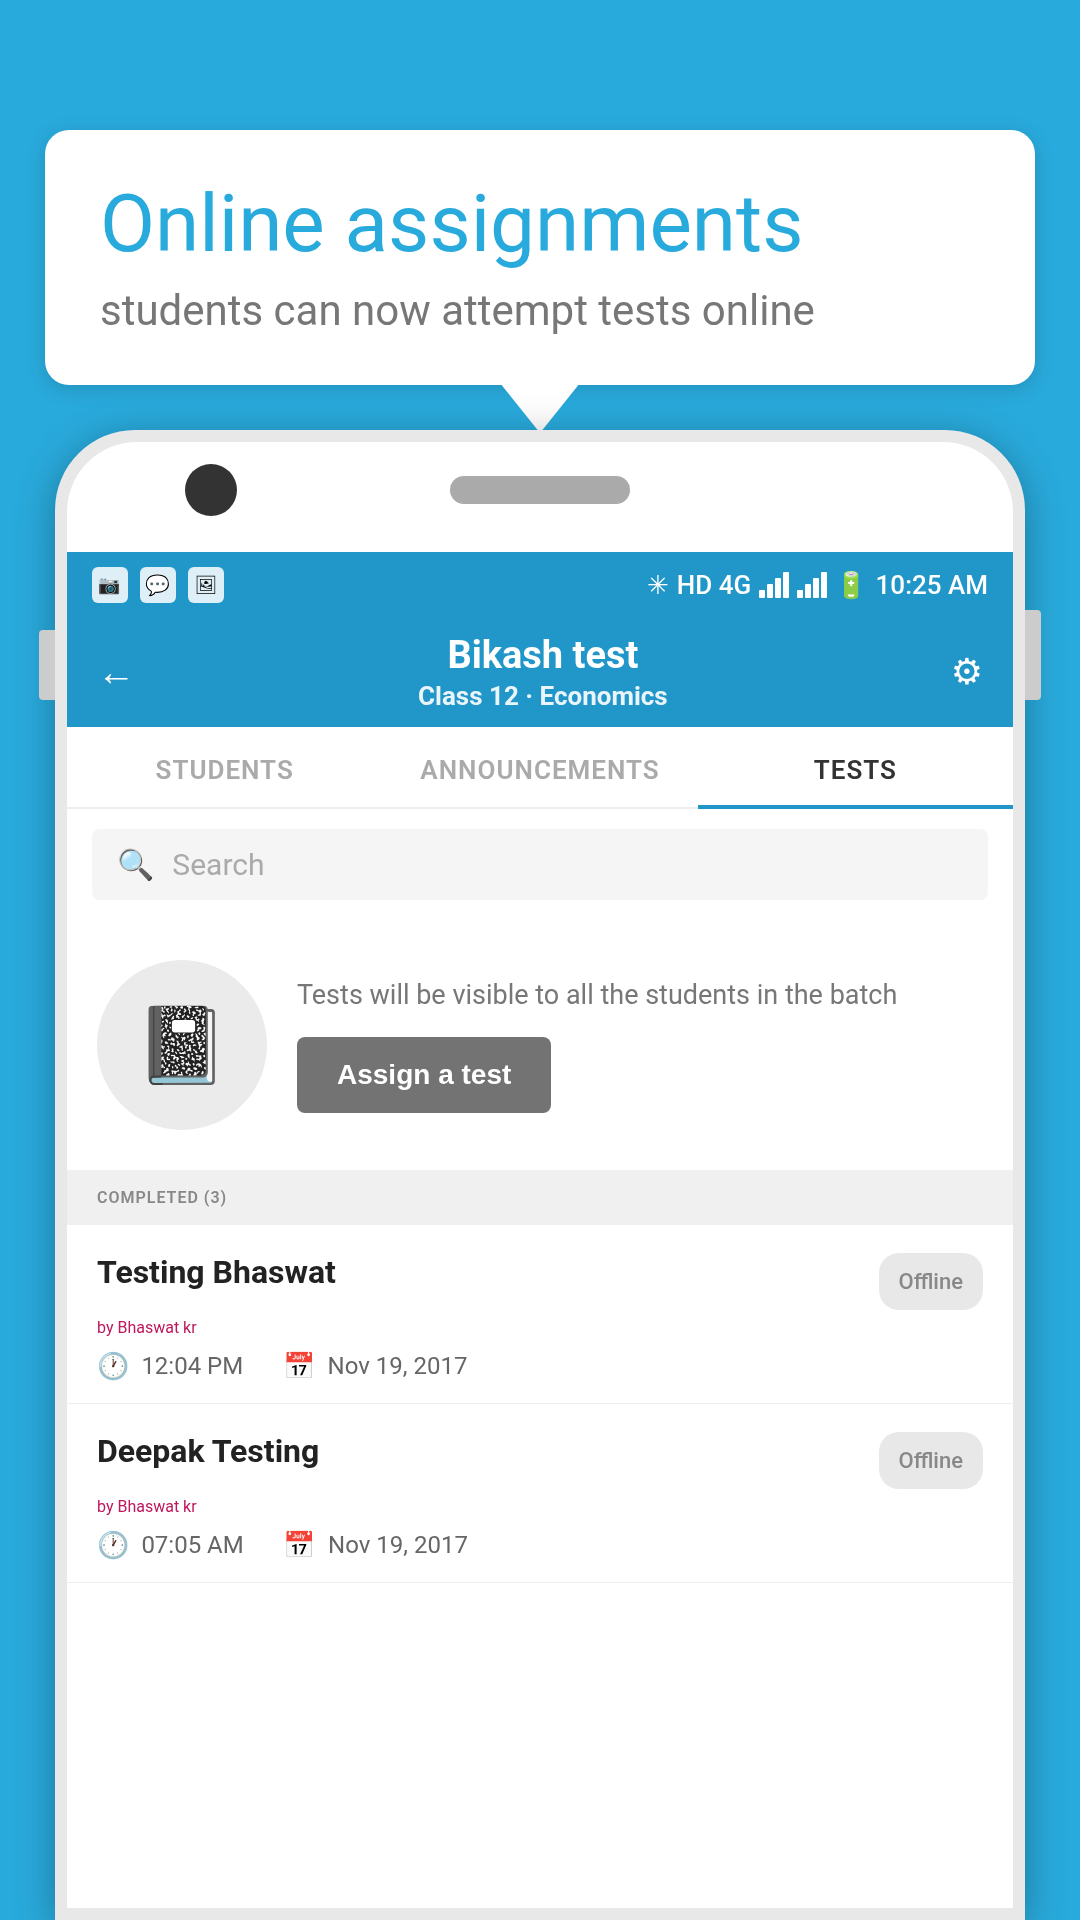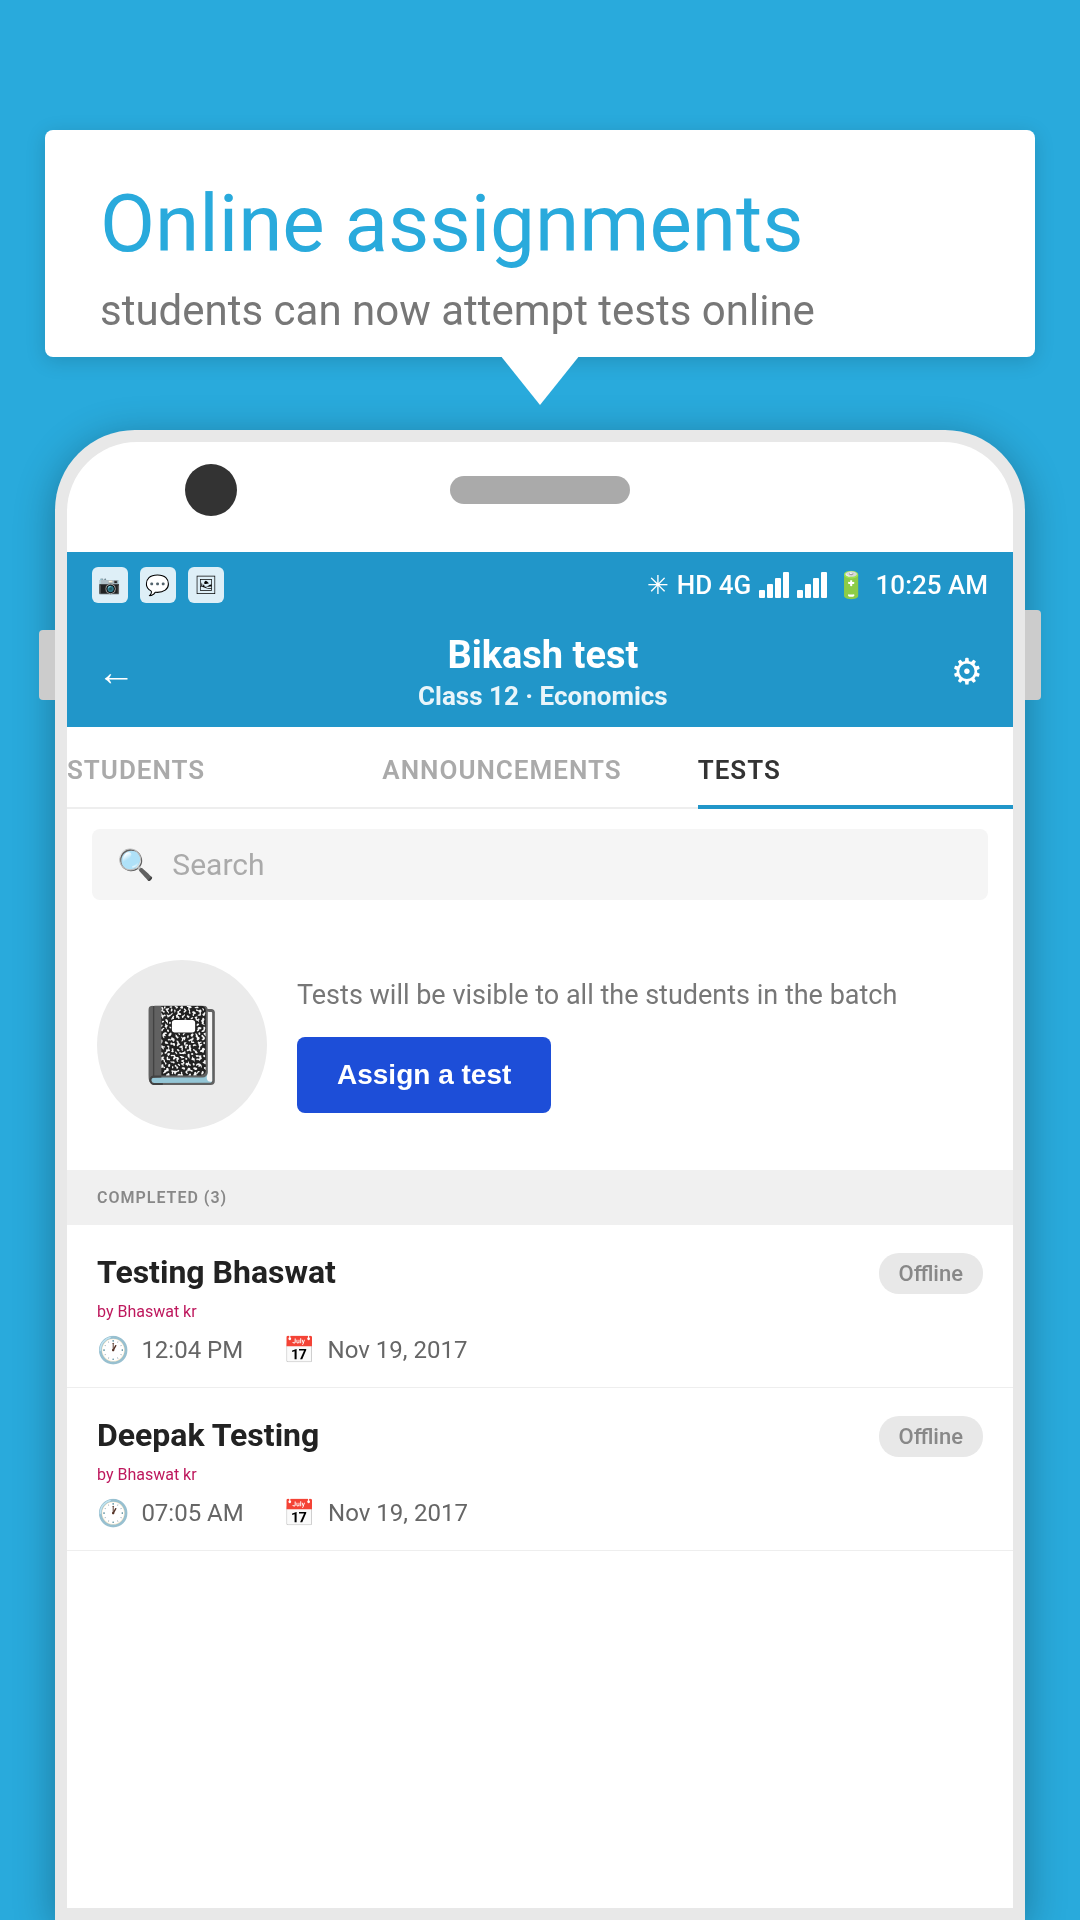--- a/index.html
+++ b/index.html
@@ -13,22 +13,22 @@
       position: relative;
     }
 
     
     .speech-bubble {
       position: absolute;
       top: 130px;
       left: 45px;
       right: 45px;
       background: white;
-      border-radius: 8px;
-      padding: 50px 55px 22px 55px;
+      border-radius: 24px;
+      padding: 50px 55px 50px 55px;
       box-shadow: 0 4px 20px rgba(0,0,0,0.15);
     }
 
     .speech-bubble::after {
       content: '';
       position: absolute;
       bottom: -48px;
       left: 50%;
       transform: translateX(-50%);
       width: 0;
@@ -219,21 +219,21 @@
 
     
     .tabs {
       display: flex;
       border-bottom: 2px solid #eee;
       background: white;
     }
 
     .tab {
       flex: 1;
-      text-align: left;
+      text-align: center;
       padding: 28px 0 22px;
       font-size: 26px;
       font-weight: 600;
       color: #aaa;
       letter-spacing: 1px;
       cursor: pointer;
       position: relative;
     }
 
     .tab.active {
@@ -304,21 +304,21 @@
     }
 
     .assign-desc {
       font-size: 27px;
       color: #777;
       line-height: 1.4;
       margin-bottom: 22px;
     }
 
     .assign-btn {
-      background: #1d4ed8;
+      background: #737373;
       color: white;
       border: none;
       border-radius: 8px;
       padding: 22px 40px;
       font-size: 28px;
       font-weight: 600;
       cursor: pointer;
     }
 
     
@@ -351,21 +351,21 @@
     .test-name {
       font-size: 32px;
       font-weight: 700;
       color: #222;
     }
 
     .offline-badge {
       background: #e8e8e8;
       color: #888;
       font-size: 22px;
-      padding: 8px 20px;
+      padding: 16px 20px;
       border-radius: 20px;
       font-weight: 500;
     }
 
     .test-author {
       font-size: 16px;
       color: #be185d;
       margin-bottom: 14px;
     }
 

